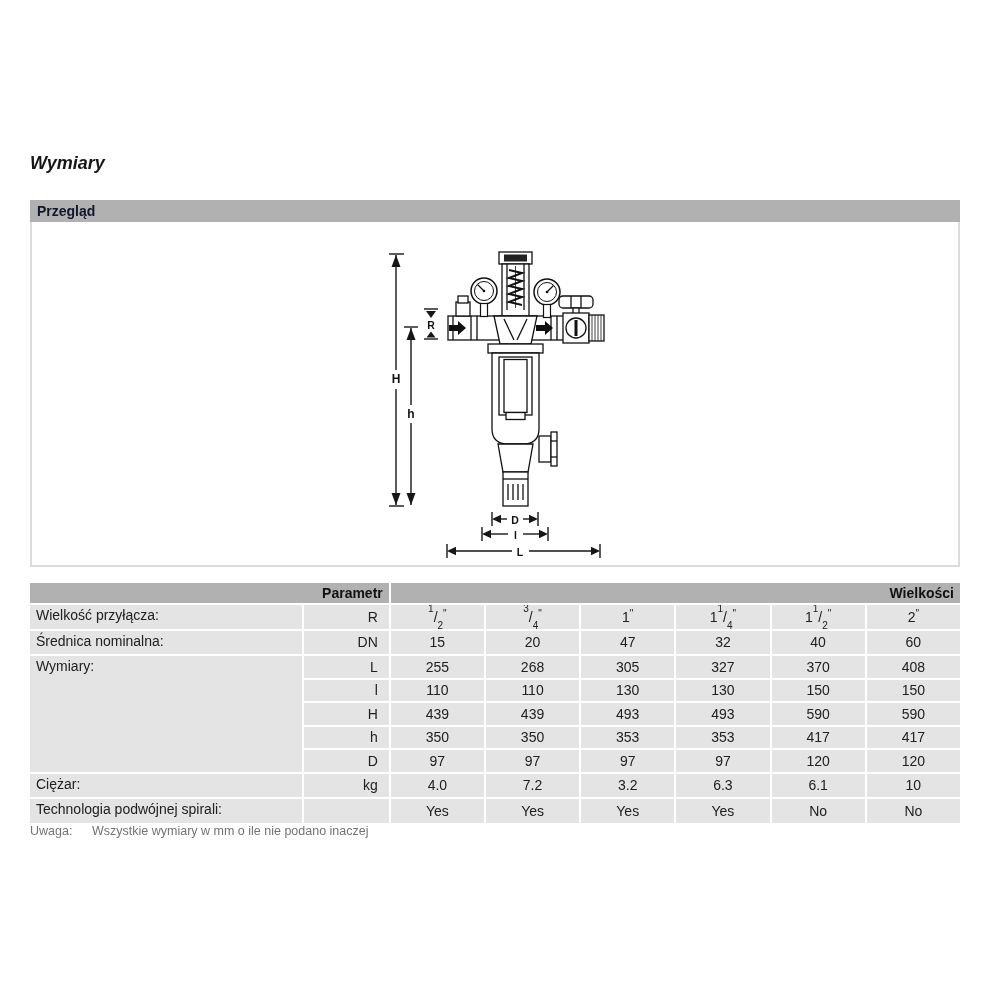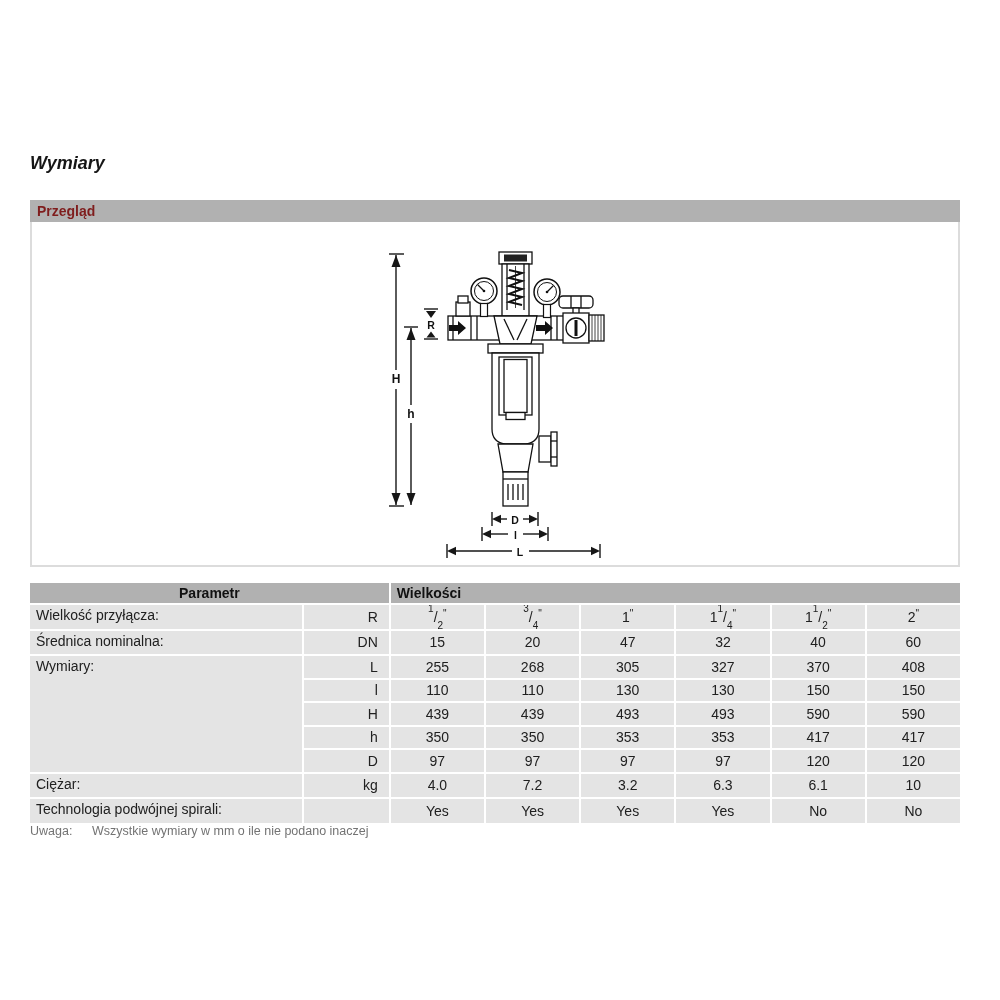--- a/index.html
+++ b/index.html
@@ -5,27 +5,27 @@
   :root{
     --header-bg:#b1b1b1;
     --row-bg:#e4e4e4;
     --panel-border:#dcdcdc;
     --text:#1f1f1f;
   }
   html,body{margin:0;padding:0;background:#fff;}
   body{width:1000px;height:1000px;position:relative;font-family:"Liberation Sans",sans-serif;color:var(--text);}
   .page-title{position:absolute;left:30px;top:153px;font-size:18px;font-weight:bold;color:#161616;margin:0;font-style:italic;}
   .panel{position:absolute;left:30px;top:200px;width:930px;}
-  .panel-header{height:22px;line-height:22px;background:var(--header-bg);font-size:14px;font-weight:bold;color:#7f1d1d;padding-left:7px;box-sizing:border-box;}
+  .panel-header{height:22px;line-height:22px;background:var(--header-bg);font-size:14px;font-weight:bold;color:#0f172a;padding-left:7px;box-sizing:border-box;}
   .panel-body{height:345px;box-sizing:border-box;border:2px solid var(--panel-border);border-top:none;background:#fff;}
   .dims-table{position:absolute;left:28px;top:581px;border-collapse:collapse;table-layout:fixed;width:934px;font-size:14px;color:#202020;}
   .dims-table td,.dims-table th{border:2px solid #fff;padding:0 6px;height:21.5px;background:var(--row-bg);overflow:hidden;white-space:nowrap;}
   .dims-table thead th{background:var(--header-bg);font-weight:bold;color:#111;height:20px;}
-  .th-param{text-align:center;}
-  .th-sizes{text-align:left;}
+  .th-param{text-align:right;}
+  .th-sizes{text-align:right;}
   td.lbl{text-align:left;vertical-align:top;padding-top:2px;}
   td.unit{text-align:right;padding-right:11px;}
   td.val{text-align:center;}
   .fr sup{font-size:10px;position:relative;top:-4.5px;line-height:0;}
   .fr sub{font-size:10px;position:relative;top:3px;line-height:0;}
   .qt{font-size:10px;position:relative;top:-4.5px;}
   .note{position:absolute;left:30px;top:824px;font-size:12.5px;color:#737373;}
   .note-label{display:inline-block;width:62px;}
   svg text{font-family:"Liberation Sans",sans-serif;}
   .dim-t{font-size:12px;font-weight:bold;fill:#111;}

